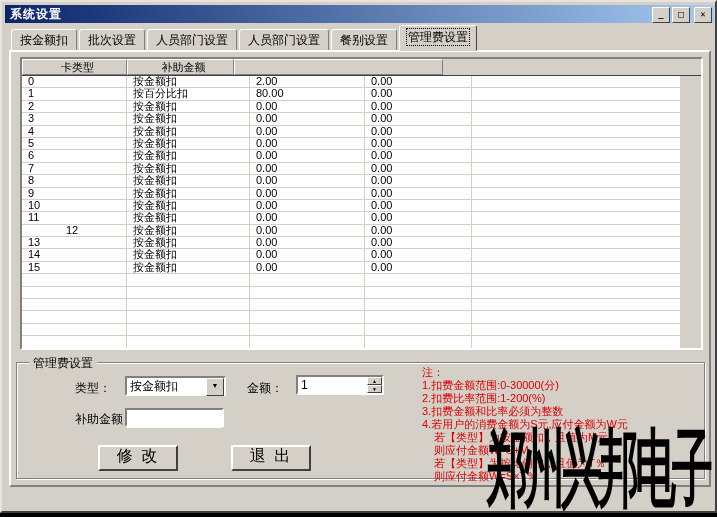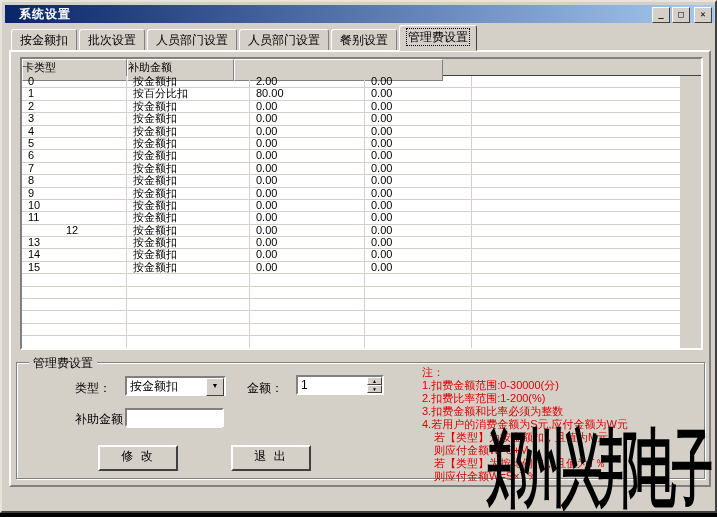--- a/index.html
+++ b/index.html
@@ -14,21 +14,21 @@
     border:2px solid;border-color:#e8e4dc #404040 #404040 #e8e4dc;
     overflow:hidden;
   }
   
   .titlebar{
     position:absolute;left:3px;top:3px;width:709px;height:18px;
     background:linear-gradient(to right,#0a246a,#a6caf0);
     display:flex;align-items:center;
   }
   .titlebar .title{
-    color:#fff;font-weight:bold;font-size:12px;padding-left:14px;
+    color:#fff;font-weight:bold;font-size:12px;padding-left:5px;
     letter-spacing:1px;
   }
   .tb-buttons{position:absolute;right:2px;top:2px;display:flex;gap:2px;}
   .tb-btn{
     width:16px;height:14px;background:#d4d0c8;
     border:1px solid;border-color:#fff #404040 #404040 #fff;
     font-size:9px;line-height:12px;text-align:center;color:#000;
     font-family:"DejaVu Sans Mono",monospace;font-weight:bold;
   }
   .tb-btn.close{margin-left:2px;}
@@ -59,24 +59,24 @@
     position:absolute;left:18px;top:55px;width:683px;height:293px;
     box-sizing:border-box;background:#fff;
     border:2px solid;border-color:#808080 #fff #fff #808080;
     z-index:2;overflow:hidden;
   }
   .grid-header{
     display:flex;height:17px;background:#d4d0c8;
     border-bottom:1px solid #404040;box-sizing:border-box;
   }
   .hseg{
-    box-sizing:border-box;height:22px;background:#d4d0c8;
+    box-sizing:border-box;height:16px;background:#d4d0c8;
     border:1px solid;border-color:#fff #808080 #808080 #fff;
     font-size:11px;line-height:14px;color:#000;
-    white-space:nowrap;overflow:hidden;
+    padding-left:6px;white-space:nowrap;overflow:hidden;text-align:center;
   }
   .grid-scroll-strip{
     position:absolute;right:0;top:17px;bottom:0;width:20px;background:#d4d0c8;
   }
   .g-row{display:flex;height:12.4px;box-sizing:border-box;}
   .g-cell{
     box-sizing:border-box;font-size:11px;line-height:11.5px;color:#000;
     border-right:1px solid #d4d0c8;border-bottom:1px solid #d4d0c8;
     white-space:nowrap;overflow:hidden;padding-left:6px;
   }
@@ -112,21 +112,21 @@
     font-size:5px;line-height:6px;text-align:center;color:#000;
   }
   .subsidy-input{left:108px;top:45px;width:99px;height:19px;}
   .subsidy-input input{
     width:100%;height:100%;border:none;outline:none;background:#fff;
     font-size:12px;font-family:"Liberation Sans",sans-serif;box-sizing:border-box;padding-left:3px;
   }
   .btn{
     position:absolute;width:76px;height:22px;background:#d4d0c8;
     border:2px solid;border-color:#fff #404040 #404040 #fff;
-    font-size:12px;color:#000;text-align:center;line-height:18px;
+    font-size:16px;color:#000;text-align:center;line-height:18px;
     letter-spacing:2px;
   }
   .btn-modify{left:81px;top:82px;}
   .btn-exit{left:214px;top:82px;}
   
   .notes{
     position:absolute;left:420px;top:364px;width:285px;z-index:3;
     font-size:11px;line-height:13px;white-space:nowrap;
   }
   .note-line{height:13px;overflow:visible;}

